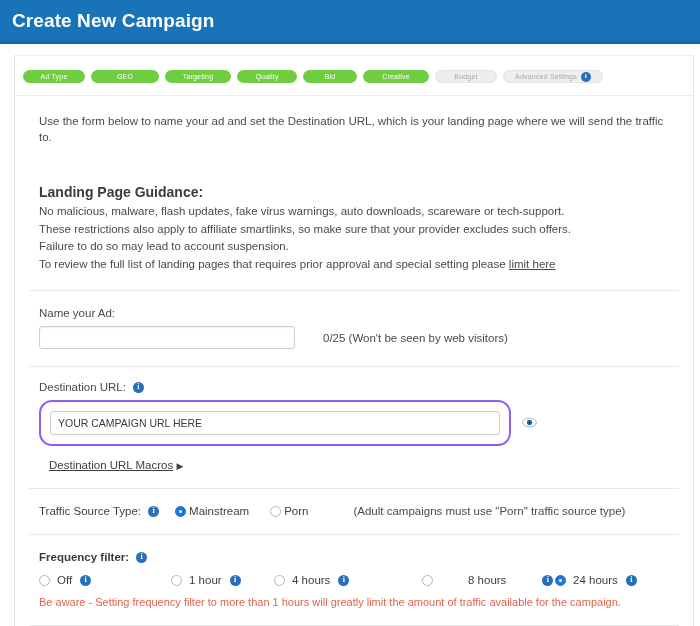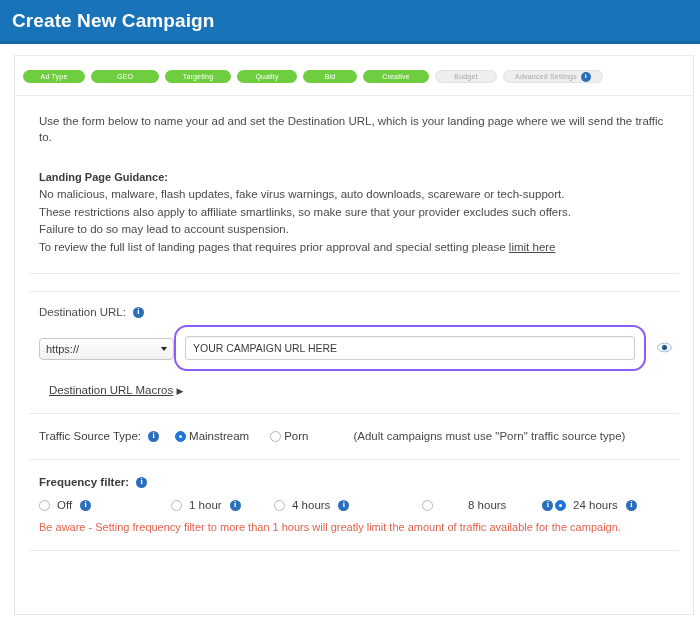--- a/index.html
+++ b/index.html
@@ -93,22 +93,22 @@
 
   .intro {
     font-size: 11.5px;
     color: #4a4a4a;
     padding: 17px 0 0 10px;
     line-height: 1.4;
   }
 
   .guidance { padding: 22px 0 0 10px; }
   .guidance h4 {
-    margin: 4px 0 3px 0;
-    font-size: 11px;
+    margin: 17px 0 3px 0;
+    font-size: 14px;
     color: #3b3b3b;
     font-weight: bold;
   }
   .guidance p {
     margin: 0;
     font-size: 11.5px;
     color: #4a4a4a;
     line-height: 1.52;
   }
   .guidance a {
@@ -305,33 +305,36 @@
       <div class="guidance">
         <h4>Landing Page Guidance:</h4>
         <p>No malicious, malware, flash updates, fake virus warnings, auto downloads, scareware or tech-support.</p>
         <p>These restrictions also apply to affiliate smartlinks, so make sure that your provider excludes such offers.</p>
         <p>Failure to do so may lead to account suspension.</p>
         <p><span>To review the full list of landing pages that requires prior approval and special setting please </span><a href="#">limit here</a></p>
       </div>
 
       <hr class="divider">
 
+      <div class="field-block mt16">
+        <div class="field-label">Name your Ad:</div>
+        <div class="row">
+          <input class="text-input" value="" placeholder="" style="">
+          <span class="counter">0/25  (Won't be seen by web visitors)</span>
+        </div>
+      </div>
 
       <hr class="divider">
 
       <div class="field-block mt14">
         <div class="field-label">
           <span>Destination URL:</span>
           <span class="info-ico lg">i</span>
         </div>
         <div class="url-row">
-          <div class="proto-select">
-            <span>https://</span>
-            <span class="proto-arrow"></span>
-          </div>
           <div class="url-highlight">
             <input class="url-input" value="YOUR CAMPAIGN URL HERE" style="">
           </div>
           <div class="eye-wrap">
             <svg width="15" height="11" viewBox="0 0 20 13">
               <ellipse cx="10" cy="6.5" rx="9.2" ry="5.8" fill="none" stroke="#9bb7d4" stroke-width="1.3"></ellipse>
               <circle cx="10" cy="6.5" r="3.6" fill="#2f6fae"></circle>
               <circle cx="10" cy="6.5" r="1.5" fill="#14324d"></circle>
             </svg>
           </div>

